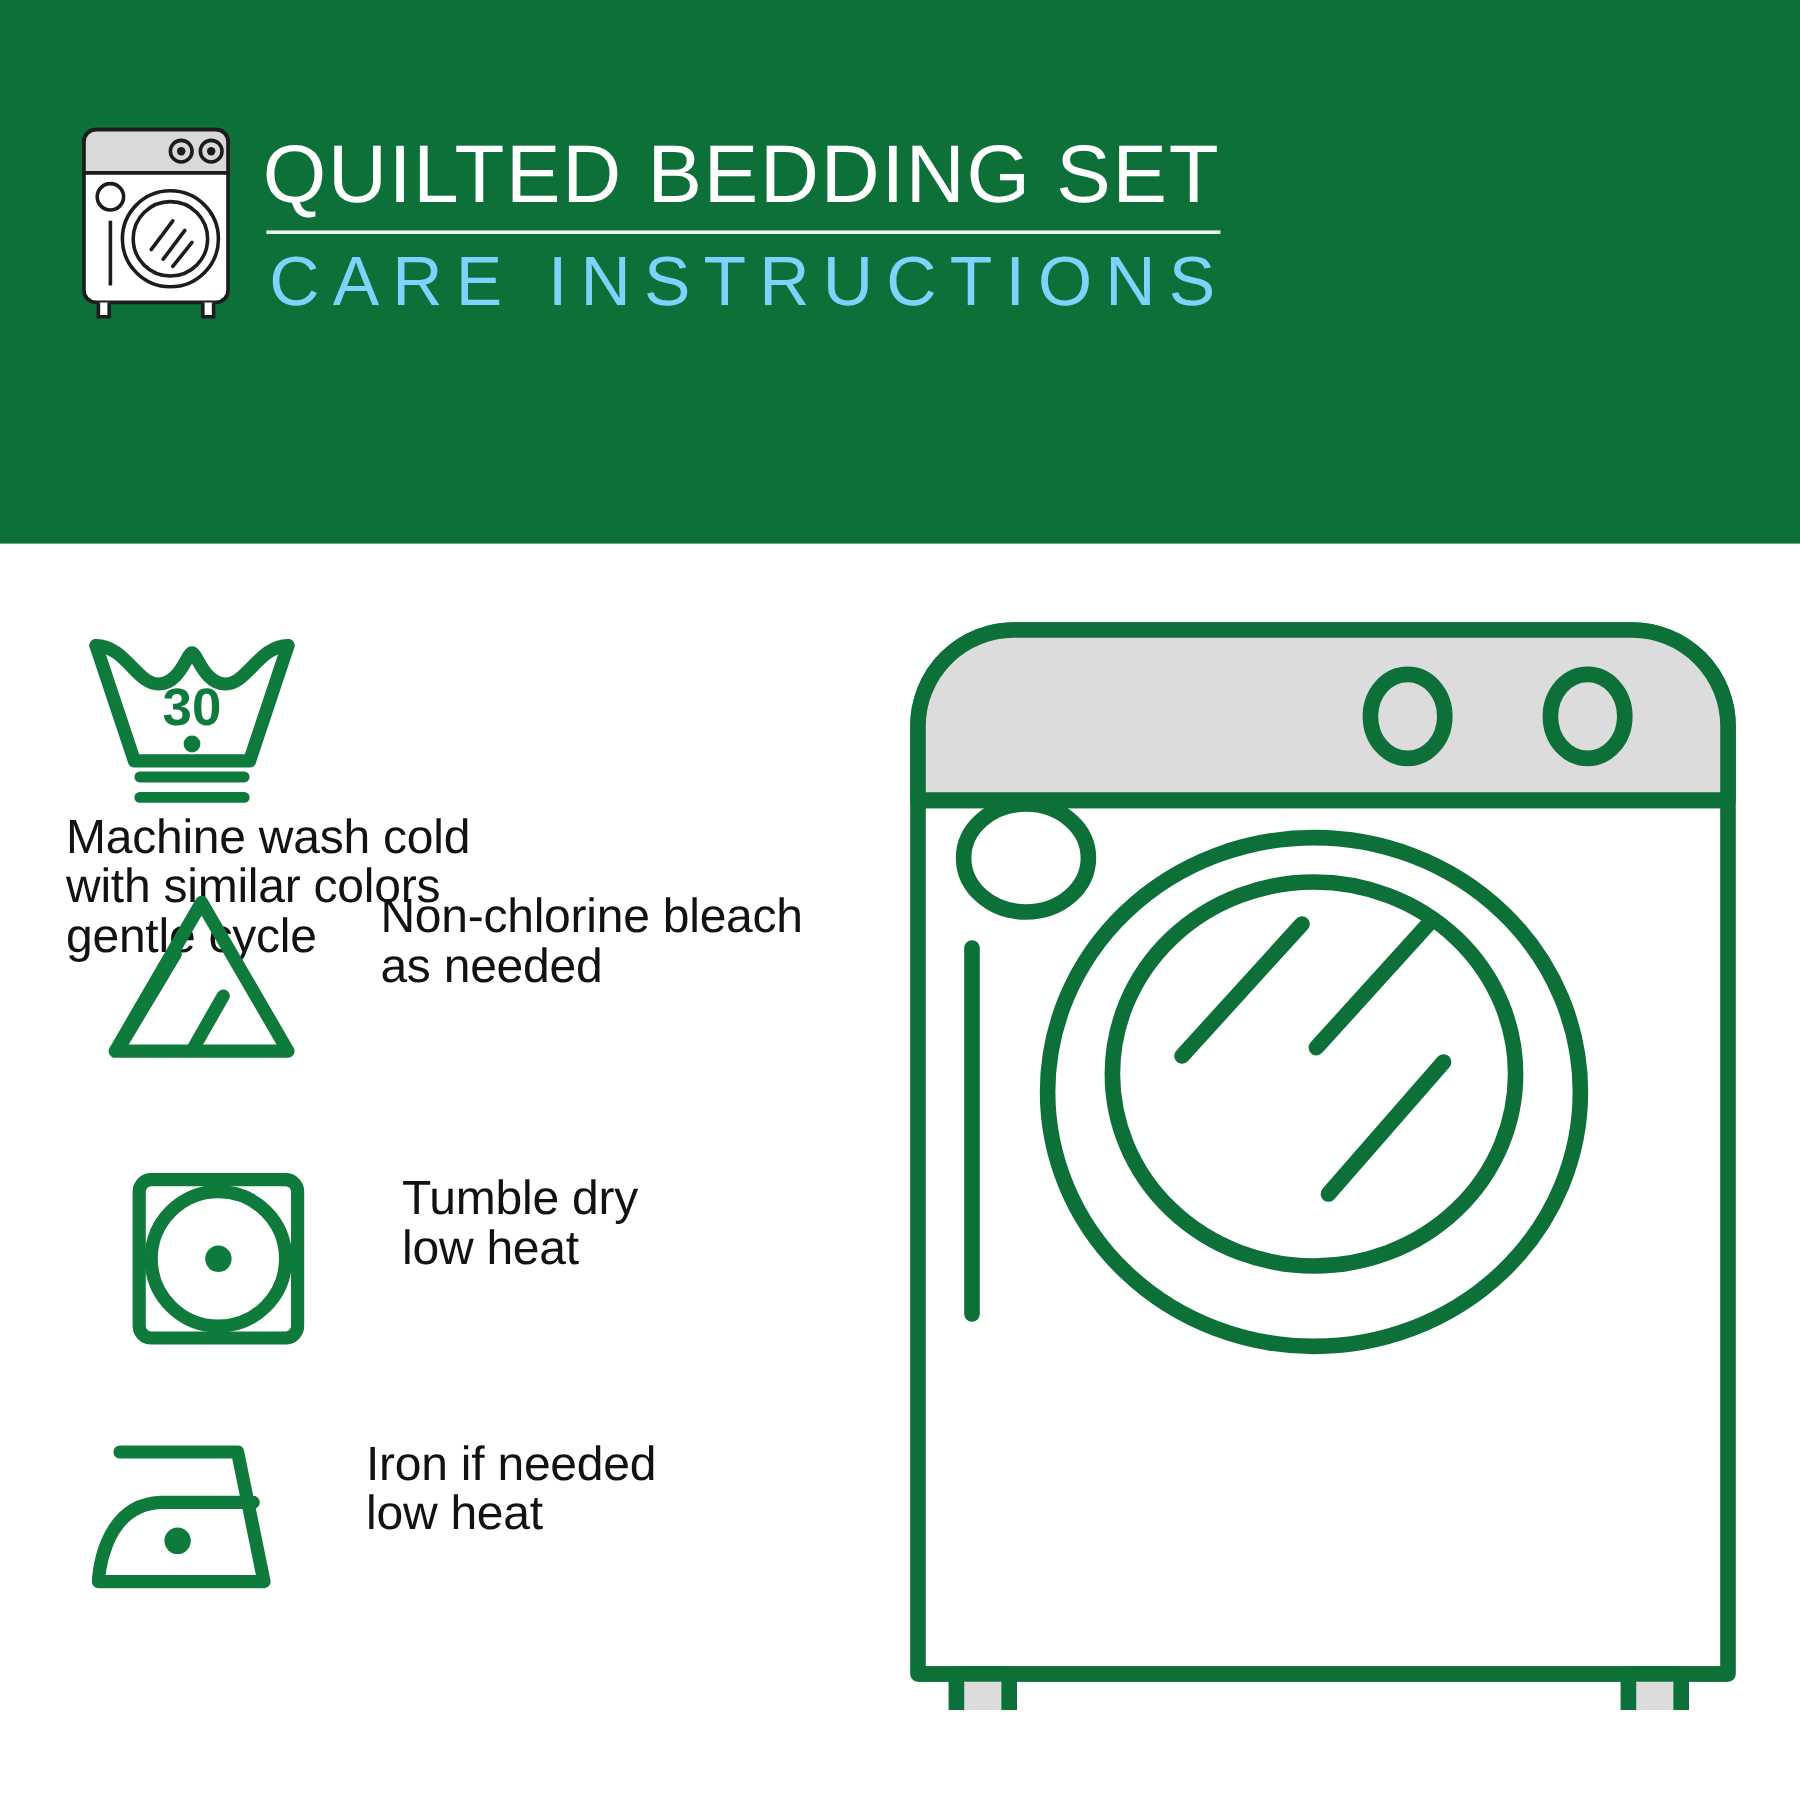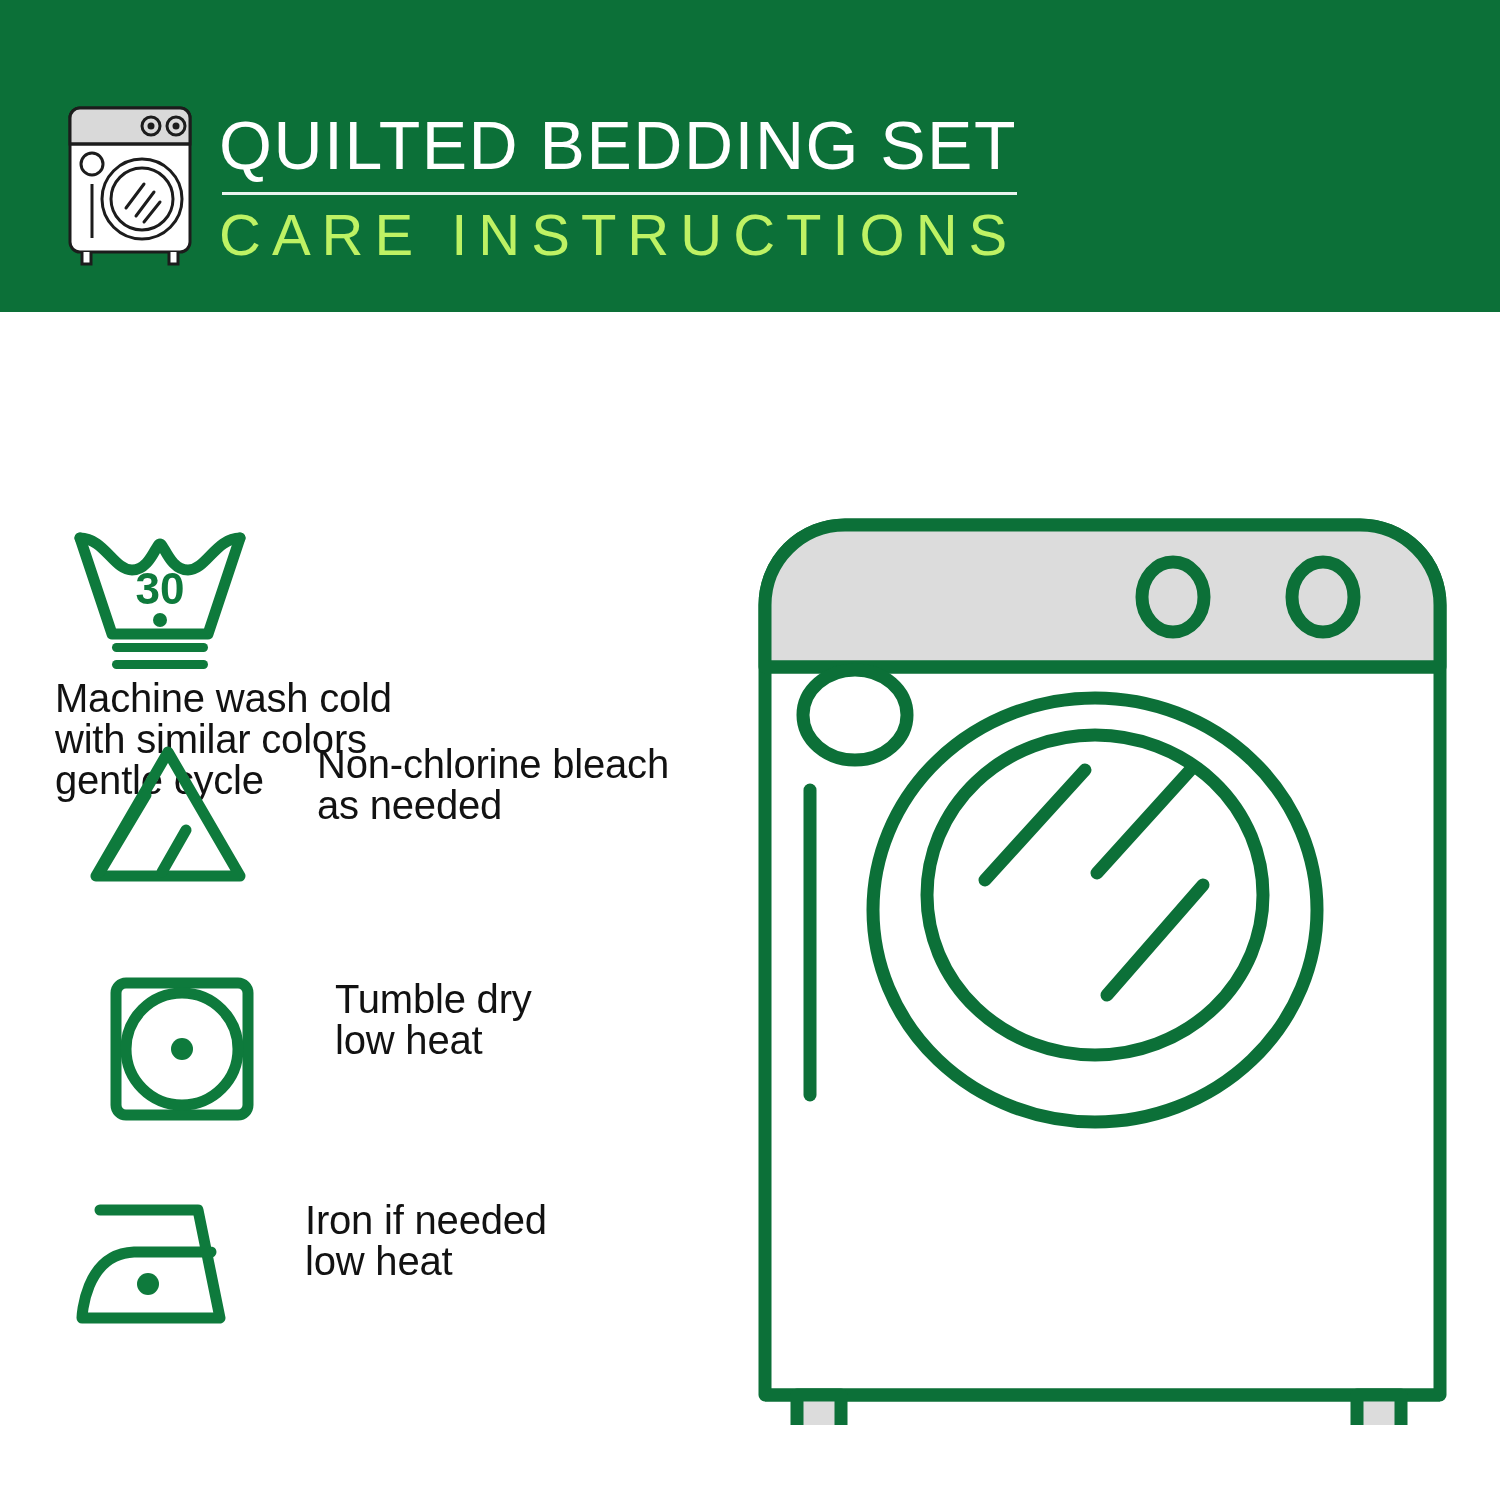--- a/index.html
+++ b/index.html
@@ -17,21 +17,21 @@
     background: #ffffff;
     overflow: hidden;
   }
 
   
   #header-band {
     position: absolute;
     left: 0;
     top: 0;
     width: 1500px;
-    height: 312px;
+    height: 453px;
     background: #0c7038;
   }
   #header-logo {
     position: absolute;
     left: 62px;
     top: 104px;
     width: 136px;
     height: 166px;
   }
   #header-text-block {
@@ -49,26 +49,27 @@
     white-space: nowrap;
   }
   #title-rule {
     width: 795px;
     height: 3px;
     background: #ffffff;
     margin: 10px 0 8px 3px;
     opacity: 0.92;
   }
   #title-sub {
-    color: #bef264;
+    color: #7dd3fc;
     font-size: 58px;
     line-height: 64px;
     font-weight: 300;
     letter-spacing: 11px;
     white-space: nowrap;
+    text-align: center;
   }
 
   
   .care-row {
     position: absolute;
     left: 0;
     display: flex;
     align-items: flex-start;
   }
   .care-symbol {

